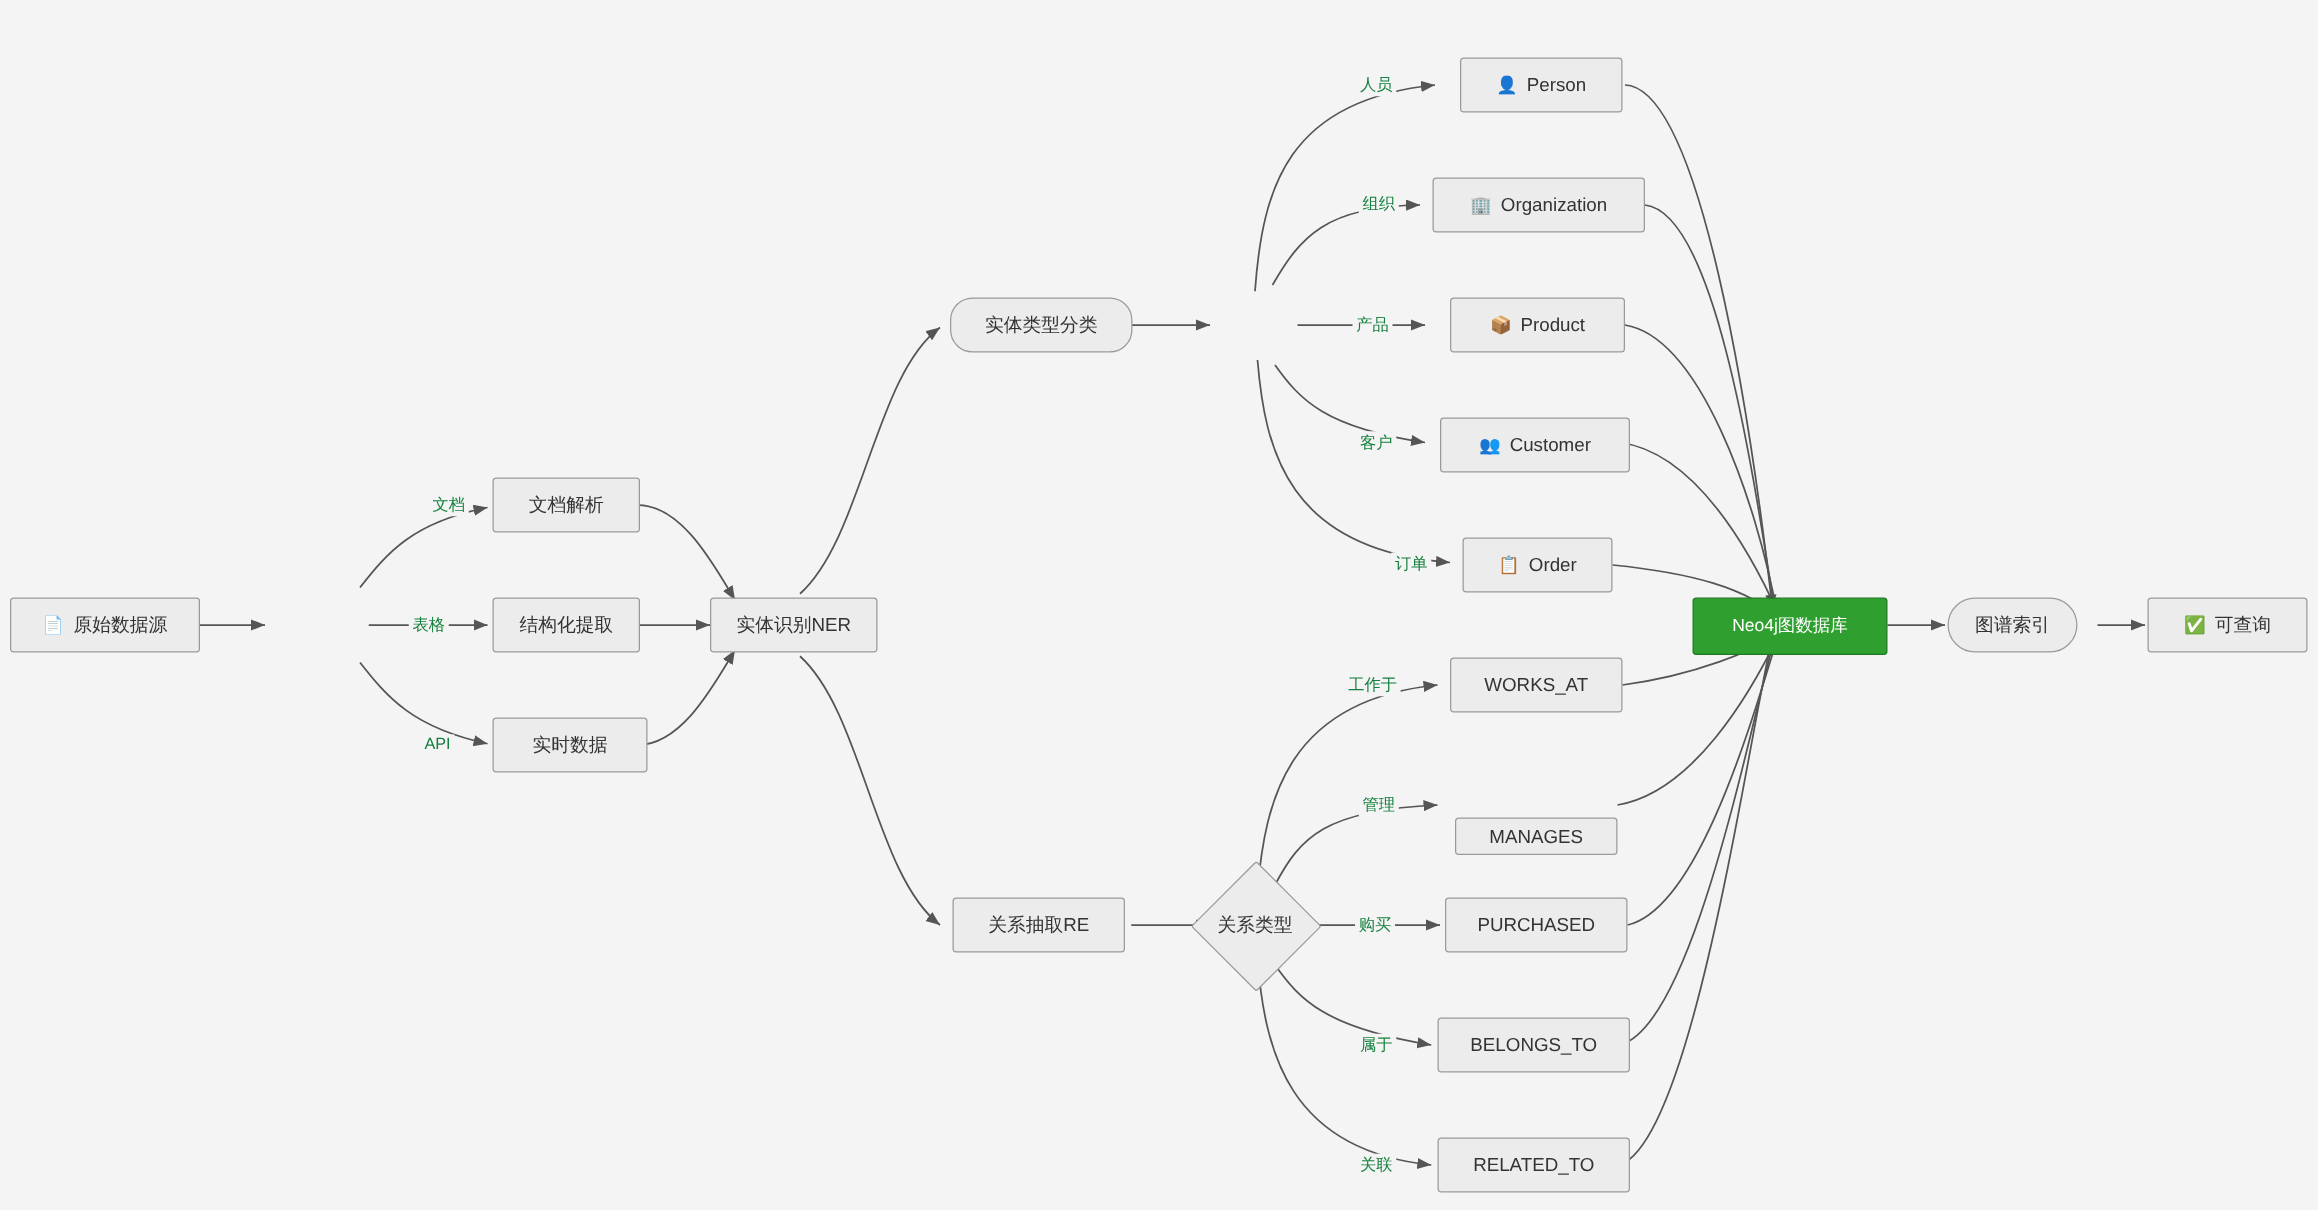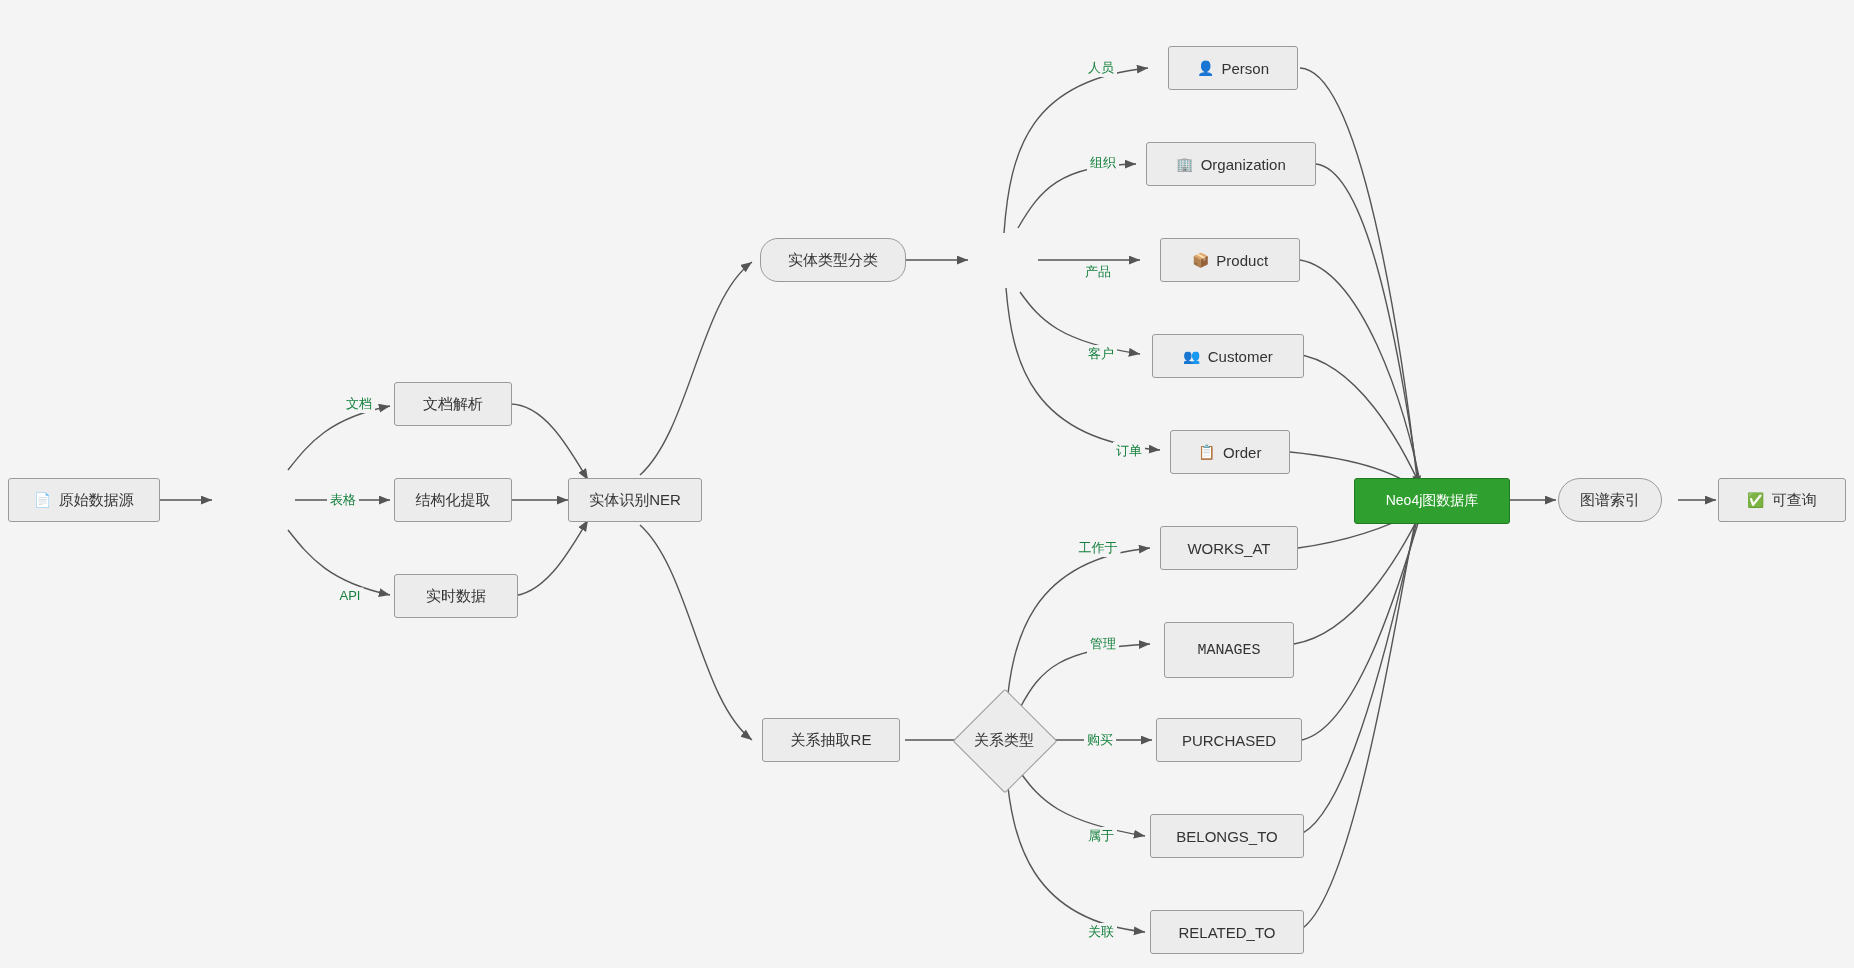--- a/index.html
+++ b/index.html
@@ -208,21 +208,21 @@
   <div class="node rect" style="left:1170px; top:430px; width:120px; height:44px;">
     <span class="nlabel">
         <span class="icon">📋</span>
         <span>Order</span>
       </span>
   </div>
 
   <div class="node rect" style="left:1160px; top:526px; width:138px; height:44px;">
     <span class="nlabel">WORKS_AT</span>
   </div>
-  <div class="node rect" style="left:1164px; top:622px; width:130px; height:56px;font-family:Liberation Mono, monospace;">
+  <div class="node rect" style="left:1164px; top:654px; width:130px; height:30px;">
     <span class="nlabel">MANAGES</span>
   </div>
   <div class="node rect" style="left:1156px; top:718px; width:146px; height:44px;">
     <span class="nlabel">PURCHASED</span>
   </div>
   <div class="node rect" style="left:1150px; top:814px; width:154px; height:44px;">
     <span class="nlabel">BELONGS_TO</span>
   </div>
   <div class="node rect" style="left:1150px; top:910px; width:154px; height:44px;">
     <span class="nlabel">RELATED_TO</span>
@@ -242,21 +242,21 @@
         <span>可查询</span>
       </span>
   </div>
 
   <div class="edge-label" style="left:359px; top:404px;">文档</div>
   <div class="edge-label" style="left:343px; top:500px;">表格</div>
   <div class="edge-label" style="left:350px; top:595px;">API</div>
 
   <div class="edge-label" style="left:1101px; top:68px;">人员</div>
   <div class="edge-label" style="left:1103px; top:163px;">组织</div>
-  <div class="edge-label" style="left:1098px; top:260px;margin-top:12px;">产品</div>
+  <div class="edge-label" style="left:1098px; top:260px;">产品</div>
   <div class="edge-label" style="left:1101px; top:354px;">客户</div>
   <div class="edge-label" style="left:1101px; top:451px;margin-left:28px;">订单</div>
 
   <div class="edge-label" style="left:1098px; top:548px;">工作于</div>
   <div class="edge-label" style="left:1103px; top:644px;">管理</div>
   <div class="edge-label" style="left:1100px; top:740px;">购买</div>
   <div class="edge-label" style="left:1101px; top:836px;">属于</div>
   <div class="edge-label" style="left:1101px; top:932px;">关联</div>
 
 </div>

